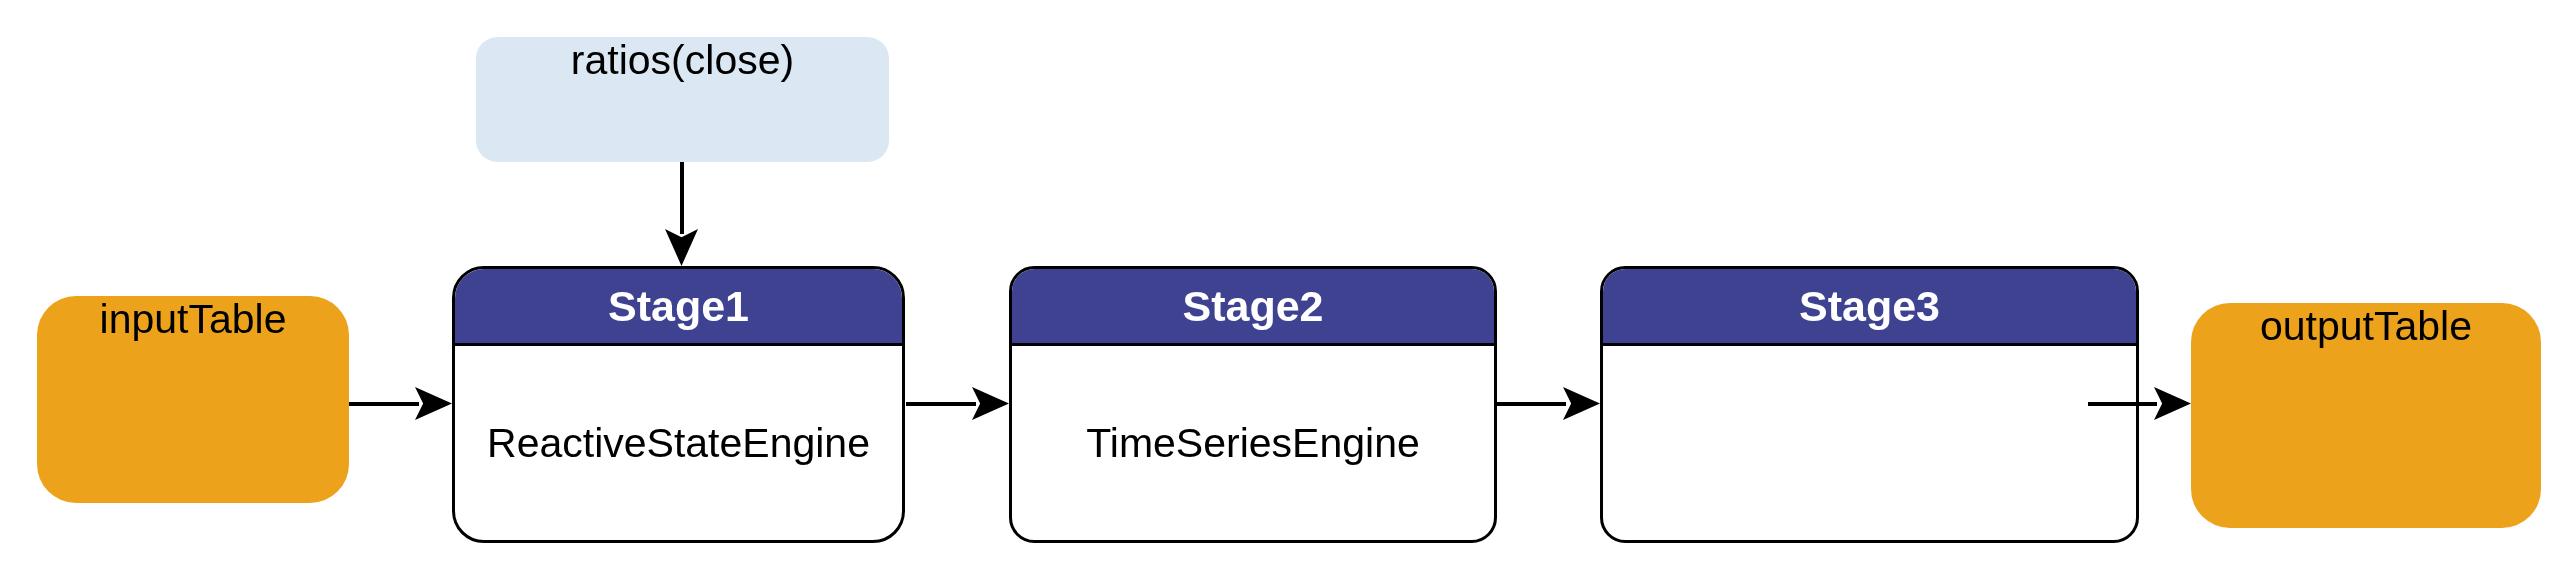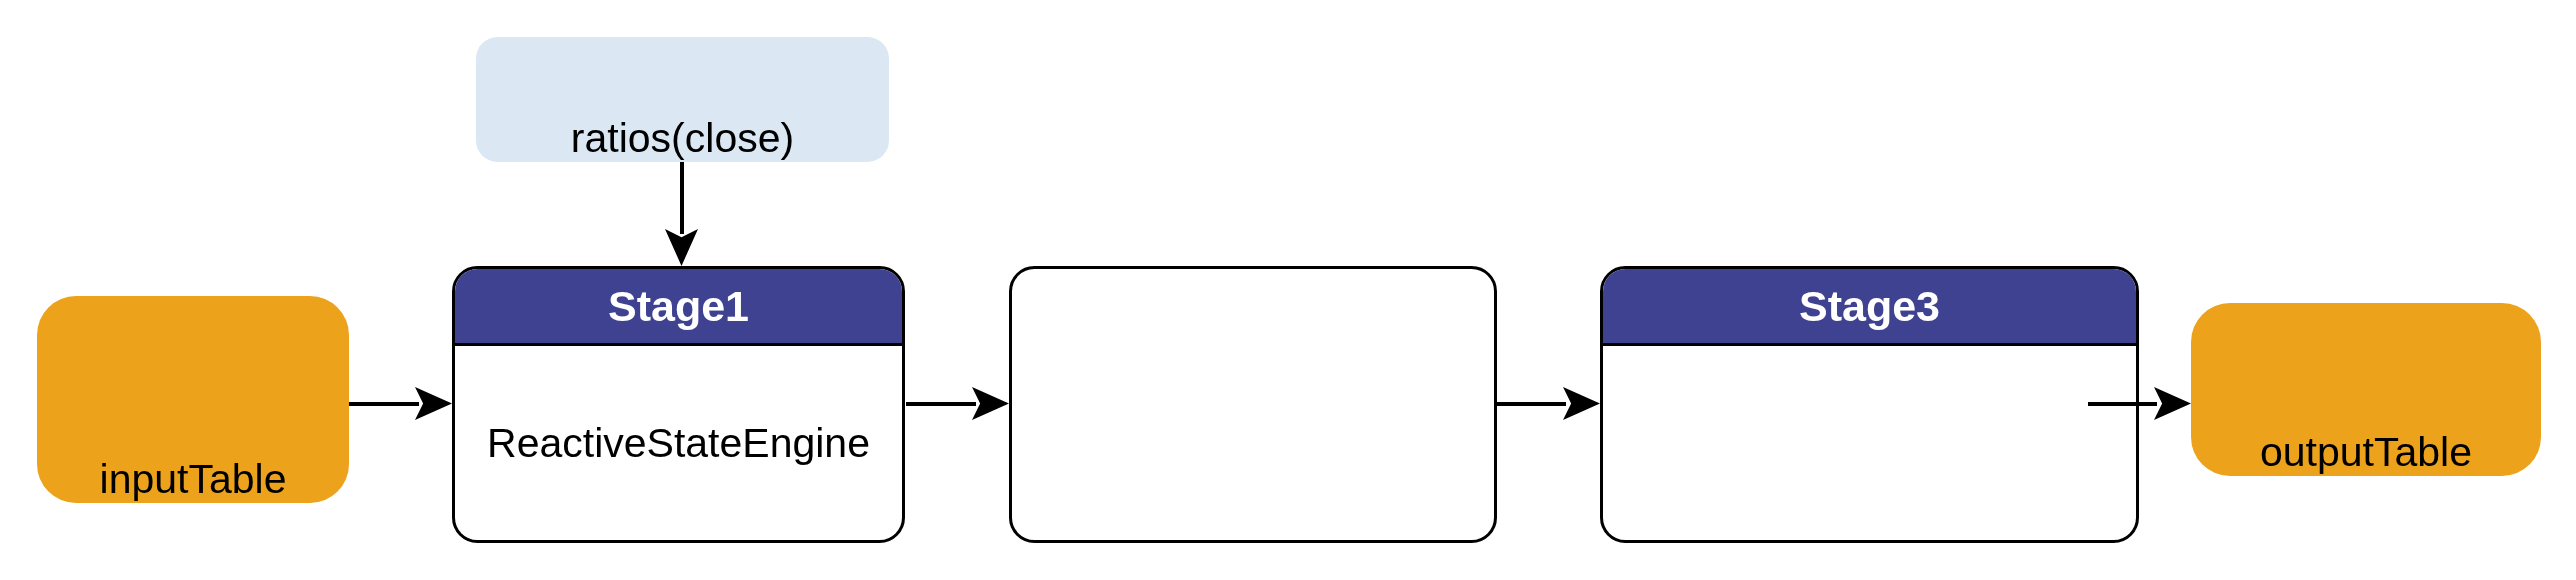--- a/index.html
+++ b/index.html
@@ -12,52 +12,52 @@
     position: relative;
     width: 2576px;
     height: 580px;
     background: var(--canvas-bg, #ffffff);
     overflow: hidden;
   }
   
   .node {
     position: absolute;
     display: flex;
-    align-items: flex-end;
+    align-items: flex-start;
     justify-content: center;
     font-size: 41px;
     color: var(--label-text, #000000);
     white-space: nowrap;
   }
   .param {
     left: 476px; top: 37px; width: 413px; height: 125px;
     background: var(--param-fill, #dbe8f4);
     border-radius: 21.5px;
   }
   .table-node {
     background: var(--table-fill, #eca21b);
     border-radius: 39px;
   }
   .input  { left: 37px;   top: 296px; width: 312px; height: 207px; }
-  .output { left: 2191px; top: 303px; width: 350px; height: 173px; }
+  .output { left: 2191px; top: 303px; width: 350px; height: 225px; }
 
   
   .stage {
     position: absolute;
     top: 266px;
     height: 277px;
     box-sizing: border-box;
     border: 3.9px solid var(--stage-border, #000000);
     border-radius: 25.4px;
     background: var(--stage-body-fill, #ffffff);
     display: flex;
     flex-direction: column;
     overflow: hidden;
   }
-  .stage1 { left: 452px;  width: 453px; }
+  .stage1 { left: 452px;  width: 453px; border-radius: 32px; }
   .stage2 { left: 1009px; width: 488px; }
   .stage3 { left: 1600px; width: 539px; }
   .stage-header {
     height: 74px;
     flex: 0 0 auto;
     background: var(--stage-header-fill, #3e4291);
     border-bottom: 3.9px solid var(--stage-border, #000000);
     display: flex;
     align-items: center;
     justify-content: center;
@@ -131,20 +131,26 @@
   <div class="stage stage1">
     <div class="stage-header">
       <span>Stage1</span>
     </div>
     <div class="stage-body">
       <span>ReactiveStateEngine</span>
     </div>
   </div>
 
   <div class="stage stage2">
+    <div class="stage-header">
+      <span>Stage2</span>
+    </div>
+    <div class="stage-body">
+      <span>TimeSeriesEngine</span>
+    </div>
   </div>
 
   <div class="stage stage3">
     <div class="stage-header">
       <span>Stage3</span>
     </div>
   </div>
 
   <div class="node table-node output">
     <span>outputTable</span>

